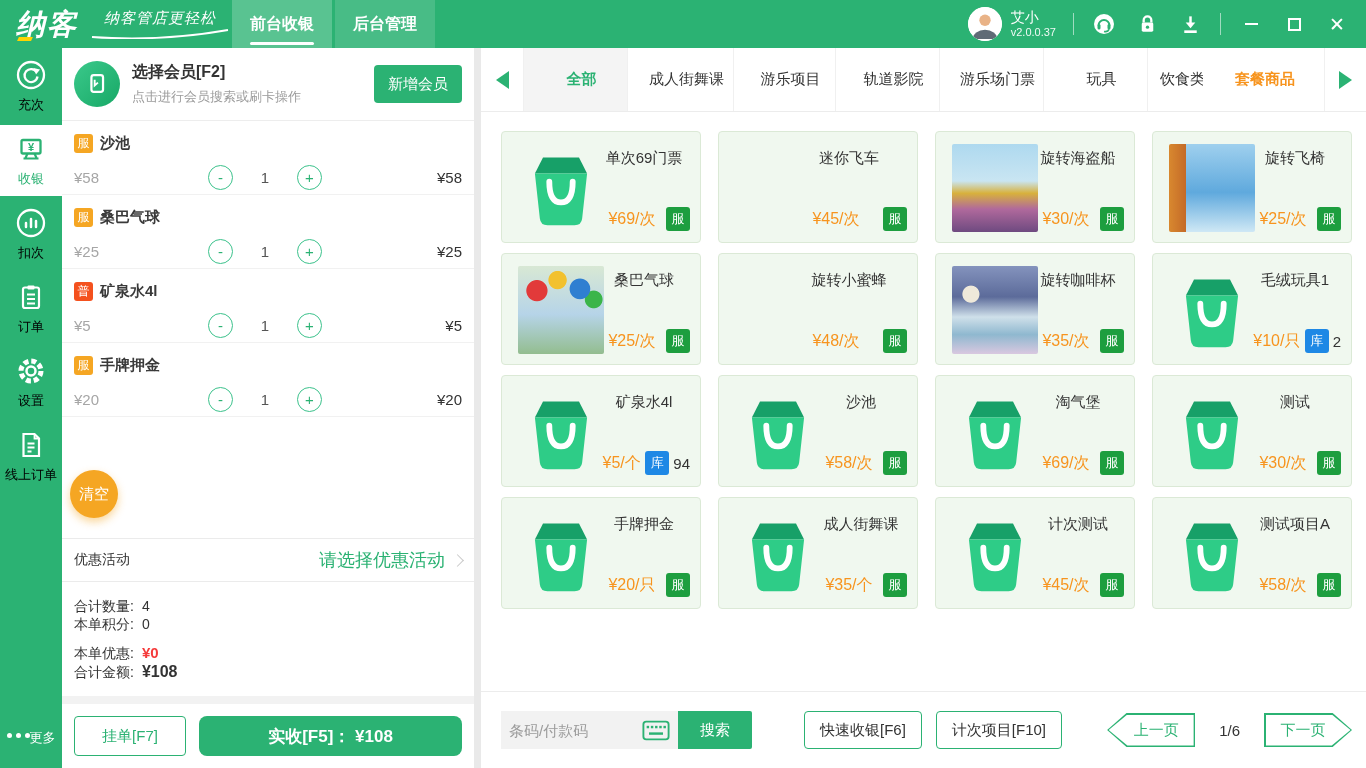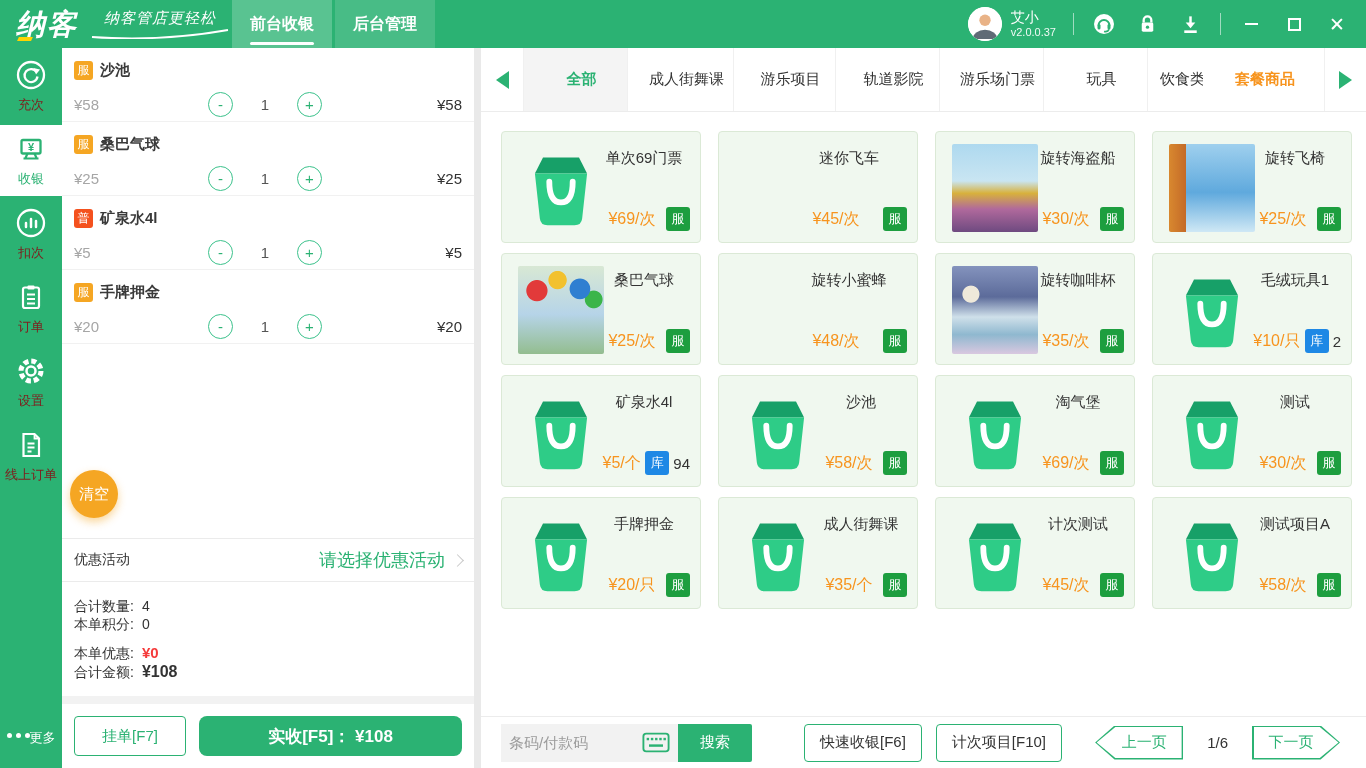--- a/index.html
+++ b/index.html
@@ -29,21 +29,21 @@
   .win-btn { width:26px; height:26px; display:flex; align-items:center; justify-content:center; cursor:pointer; color:#fff; }
   .win-min { width:13px; height:2px; background:#fff; }
   .win-max { width:13px; height:13px; border:2px solid #fff; }
   .win-close { font-size:19px; line-height:1; }
 
   
   .body { flex:1; display:flex; min-height:0; }
 
   
   .sidebar { width:62px; background:#2bb273; display:flex; flex-direction:column; flex-shrink:0; }
-  .side-item { height:71px; display:flex; flex-direction:column; align-items:center; justify-content:center; color:#7f1d1d; cursor:pointer; margin-top:3px; }
+  .side-item { height:71px; display:flex; flex-direction:column; align-items:center; justify-content:center; color:#000000; cursor:pointer; margin-top:3px; }
   .side-item svg { color:#fff; }
   .side-item.active { background:#fff; color:#2bb273; }
   .side-item.active svg { color:#2bb273; }
   .side-label { font-size:13px; margin-top:5px; white-space:nowrap; }
   .side-more { margin-top:auto; height:66px; display:flex; flex-direction:row; align-items:center; justify-content:center; color:#fff; cursor:pointer; }
   .more-dots { display:flex; gap:4px; }
   .more-dots i { width:5px; height:5px; border-radius:50%; background:#fff; }
 
   
   .cart-panel { width:412px; background:#fff; display:flex; flex-direction:column; flex-shrink:0; }
@@ -112,21 +112,21 @@
   .p-name { position:absolute; left:94px; right:8px; top:17px; text-align:center; font-size:15px; color:#333; }
   .card.noimg .p-name { left:70px; }
   .p-price-row { position:absolute; left:96px; right:10px; bottom:11px; display:flex; align-items:center; }
   .card.noimg .p-price-row { left:70px; }
   .p-price { flex:1; text-align:center; color:#f7941e; font-size:16px; }
   .p-badge { width:24px; height:24px; border-radius:3px; background:#1d9e3f; color:#fff; font-size:13px; display:flex; align-items:center; justify-content:center; flex-shrink:0; }
   .p-badge.stock { background:#1e88e5; }
   .p-stock { font-size:15px; color:#333; margin-left:4px; }
 
   
-  .bottom-bar { height:52px; border-top:1px solid #ececec; display:flex; align-items:center; padding:0 26px 0 20px; flex-shrink:0; background:#fff;margin-top:28px; }
+  .bottom-bar { height:77px; border-top:1px solid #ececec; display:flex; align-items:center; padding:0 14px 0 20px; flex-shrink:0; background:#fff;margin-top:28px; }
   .search-group { display:flex; align-items:stretch; height:38px; }
   .search-box { width:177px; background:#f2f2f2; display:flex; align-items:center; padding:0 8px; }
   .search-input { flex:1; border:none; background:transparent; outline:none; font-size:15px; color:#333; font-family:inherit; min-width:0; }
   .search-input::placeholder { color:#9b9b9b; }
   .kb-icon { flex-shrink:0; display:flex; align-items:center; cursor:pointer; }
   .search-btn { width:74px; background:#2bb273; color:#fff; border:none; font-size:15px; cursor:pointer; border-radius:0 2px 2px 0; font-family:inherit; }
   .ob { height:38px; border:1px solid #2bb273; background:#fff; color:#333; font-size:15px; border-radius:4px; padding:0 15px; cursor:pointer; font-family:inherit; }
   .quick-btn { margin-left:52px; }
   .count-btn { margin-left:14px; }
   .pager { margin-left:auto; display:flex; align-items:center; gap:24px; }
@@ -269,20 +269,33 @@
         <span class="more-dots">
             <i></i>
             <i></i>
             <i></i>
           </span>
         <span class="side-label">更多</span>
       </div>
     </aside>
 
     <section class="cart-panel">
+      <div class="member">
+        <div class="member-icon">
+          <svg width="26" height="26" viewBox="0 0 28 28">
+              <rect x="8" y="4.5" width="12.5" height="18" rx="2.5" stroke="#fff" stroke-width="2.4" fill="none"></rect>
+              <path d="M11.5 9.5 v6 l3.5 -3" stroke="#fff" stroke-width="2" fill="none"></path>
+            </svg>
+        </div>
+        <div class="member-texts">
+          <div class="member-title">选择会员[F2]</div>
+          <div class="member-sub">点击进行会员搜索或刷卡操作</div>
+        </div>
+        <button class="member-add">新增会员</button>
+      </div>
 
       <div class="cart-list">
         <div class="cart-item">
           <div class="ci-top">
             <span class="ci-badge service">服</span>
             <span class="ci-name">沙池</span>
           </div>
           <div class="ci-bottom">
             <span class="ci-price">¥58</span>
             <span class="stepper">

